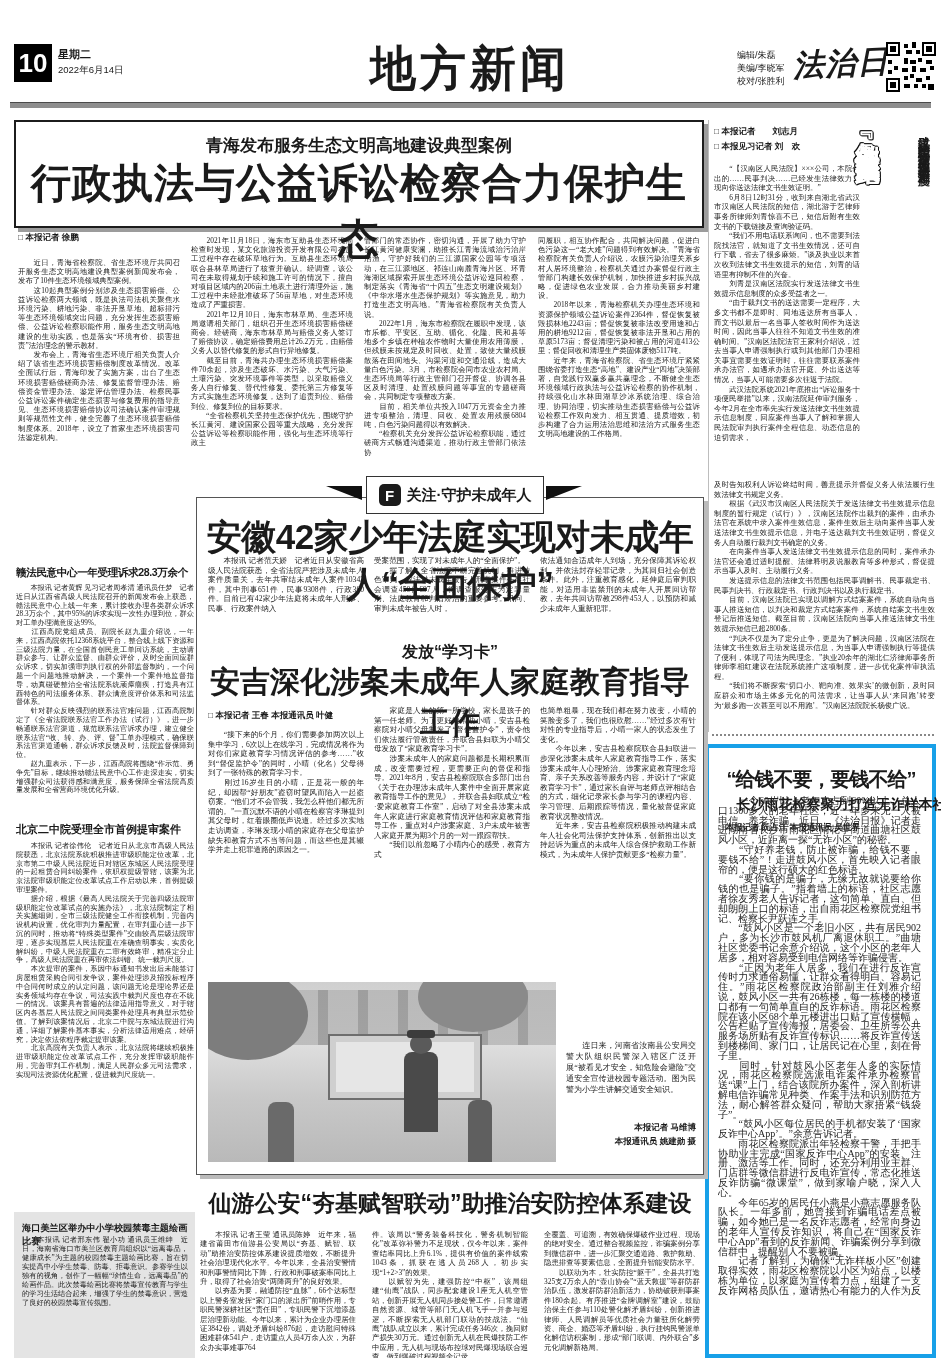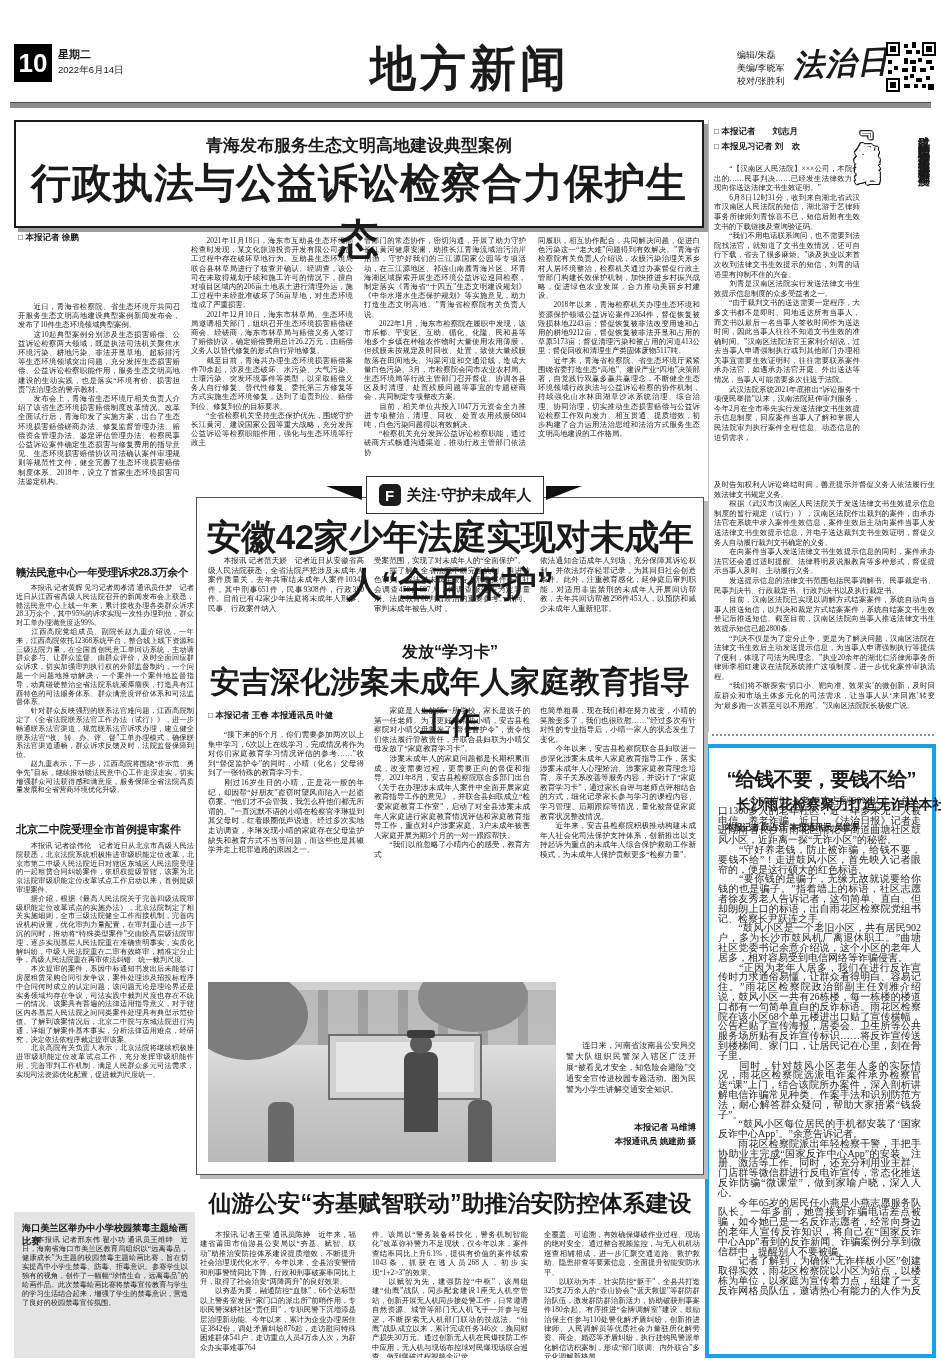--- a/index.html
+++ b/index.html
@@ -23,21 +23,21 @@
         overflow:hidden;color:#222;}
   .byline{font-size:8.5px;font-weight:700;}
   
   .lead-box{left:14px;top:120px;width:686px;height:104px;border:2px solid #1c1c1c;
             box-shadow:4px 4px 0 #9c9c9c;background:#fff;}
   .lead-kicker{left:14px;top:134px;width:690px;text-align:center;font-size:17px;font-weight:800;}
   .lead-headline{left:14px;top:156px;width:690px;text-align:center;font-size:40px;font-weight:900;
                  letter-spacing:1px;transform:scaleY(1.02);}
   .lead-byline{left:18px;top:232px;}
   .lead-col{width:162px;font-size:7.4px;line-height:9.2px;}
-  .lc1{left:18px;top:258px;height:232px;margin-top:44px;}
+  .lc1{left:18px;top:258px;height:232px;}
   .lc2{left:191px;top:236px;height:256px;}
   .lc3{left:364px;top:236px;height:256px;}
   .lc4{left:538px;top:236px;height:256px;}
   
   .vdiv{left:708px;top:120px;width:1px;height:612px;background:#bdbdbd;}
   .wh-by1{left:714px;top:126px;}
   .wh-by2{left:714px;top:141px;}
   .wh-narrow{left:714px;top:164px;width:146px;height:312px;font-size:7.4px;line-height:9.6px;}
   .wh-wide{left:714px;top:480px;width:221px;height:248px;font-size:7.4px;line-height:9.6px;}
   .wh-title{left:852px;top:124px;height:360px;writing-mode:vertical-rl;font-size:25px;
@@ -253,21 +253,21 @@
   </div>
   <div class="abs caption">　　连日来，河南省汝南县公安局交警大队组织民警深入辖区广泛开展“被看见才安全，知危险会避险”交通安全宣传进校园专题活动。图为民警为小学生讲解交通安全知识。</div>
   <div class="abs credit cr1">本报记者 马维博</div>
   <div class="abs credit cr2">本报通讯员 姚建勋 摄</div>
 
   <div class="abs xy-headline">仙游公安“夯基赋智联动”助推治安防控体系建设</div>
   <div class="abs body xy-col xy1">　　本报讯 记者王莹 通讯员陈婷　近年来，福建省莆田市仙游县公安局以“夯基、赋智、联动”助推治安防控体系建设提质增效，不断提升社会治理现代化水平。今年以来，全县治安警情和刑事警情同比下降，行政和刑事破案率同比上升，取得了社会治安“两降两升”的良好效果。
 　　以夯基为要，融通防控“血脉”，66个达标型以上警务室发挥“家门口的派出所”前哨作用，专职民警深耕社区“责任田”，专职民警下沉增添基层治理新动能。今年以来，累计为企业办理居住证3842份，调处矛盾纠纷876起，走访慰问特殊困难群体541户，走访重点人员4万余人次，为群众办实事难事764</div>
   <div class="abs body xy-col xy2">件。该局以“警务装备科技化，警务机制智能化”改革弥补警力不足现状，仅今年以来，案件查结率同比上升6.1%，提供有价值的案件线索1043条，抓获在逃人员268人，初步实现“1+2&gt;3”的效果。
 　　以赋智为先，建强防控“中枢”，该局组建“仙鹰”战队，同步配套建设1座无人机空管站，创新开展无人机同步接处警工作，日常邀请自然资源、城管等部门无人机飞手一并参与巡逻，不断探索无人机部门联动的技战法。“仙鹰”战队成立以来，累计完成任务346次，挽回财产损失30万元。通过创新无人机在民爆技防工作中应用，无人机与现场布控球对民爆现场联合巡查，做到爆破过程视频全记录、</div>
-  <div class="abs body xy-col xy3">全覆盖、可追溯，有效确保爆破作业过程、现场的绝对安全。通过整合视频监控，与无人机机动巡查相辅相成，进一步汇聚交通道路、救护救助、隐患排查等要素信息，全面提升智能安防水平。
+  <div class="abs body xy-col xy3">全覆盖、可追溯，有效确保爆破作业过程、现场的绝对安全。通过整合视频监控，诈骗案例分享到微信群中，进一步汇聚交通道路、救护救助、隐患排查等要素信息，全面提升智能安防水平。
 　　以联动为本，壮实防控“躯干”，全县共打造325支2万余人的“壶山协会”“蓝天救援”等群防群治队伍，激发群防群治新活力，协助破获刑事案件180余起。有序推进“金牌调解室”建设，鼓励治保主任参与110处警化解矛盾纠纷，创新推进律师、人民调解员等优质社会力量驻所化解劳资、商企、婚恋等矛盾纠纷，执行挂钩民警派单化解信访积案制，形成“部门联调、内外联合”多元化调解新格局。</div>
 
   <div class="abs gf-headline">赣法民意中心一年受理诉求28.3万余个</div>
   <div class="abs body gf-body">　　本报讯 记者黄辉 见习记者周孝清 通讯员任梦　记者近日从江西省高级人民法院召开的新闻发布会上获悉，赣法民意中心上线一年来，累计接收办理各类群众诉求28.3万余个，其中95%的诉求实现一次性办理到位，群众对工单办理满意度达99%。
 　　江西高院党组成员、副院长赵九重介绍说，一年来，江西高院依托12368系统平台，整合线上线下资源和三级法院力量，在全国首创民意工单回访系统，主动请群众参与、让群众监督、由群众评价，及时全面回应群众诉求，切实加强审判执行权的外部监督制约，一个问题一个问题地推动解决，一个案件一个案件地监督指导，动真碰硬整治全省法院系统顽瘴痼疾，打造具有江西特色的司法服务体系、群众满意度评价体系和司法监督体系。
 　　针对群众反映强烈的联系法官难问题，江西高院制定了《全省法院联系法官工作办法（试行）》，进一步畅通联系法官渠道，规范联系法官诉求办理，建立健全联系法官“收、转、办、评、督”工单办理模式，确保联系法官渠道通畅，群众诉求反馈及时，法院监督保障到位。
 　　赵九重表示，下一步，江西高院将围绕“作示范、勇争先”目标，继续推动赣法民意中心工作走深走实，切实增强群众司法获得感和满意度，服务保障全省法院高质量发展和全省营商环境优化升级。</div>
 
   <div class="abs bj-headline">北京二中院受理全市首例提审案件</div>
   <div class="abs body bj-body">　　本报讯 记者徐伟伦　记者近日从北京市高级人民法院获悉，北京法院系统积极推进审级职能定位改革，北京市第二中级人民法院近日对辖区东城区人民法院受理的一起租赁合同纠纷案件，依职权提级管辖，该案为北京法院审级职能定位改革试点工作启动以来，首例提级审理案件。

